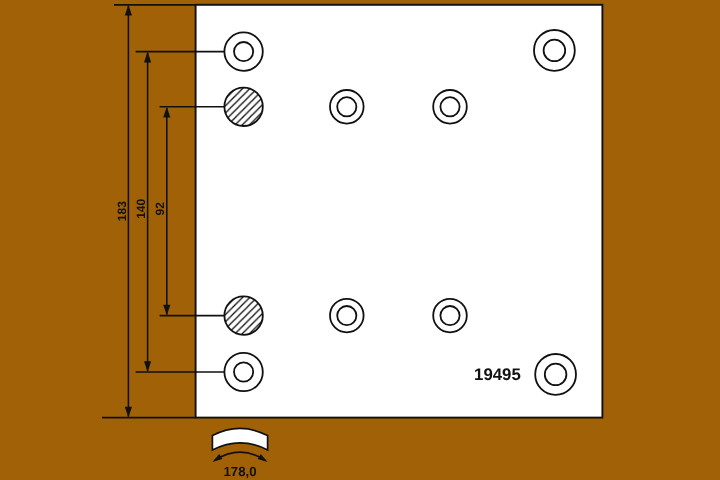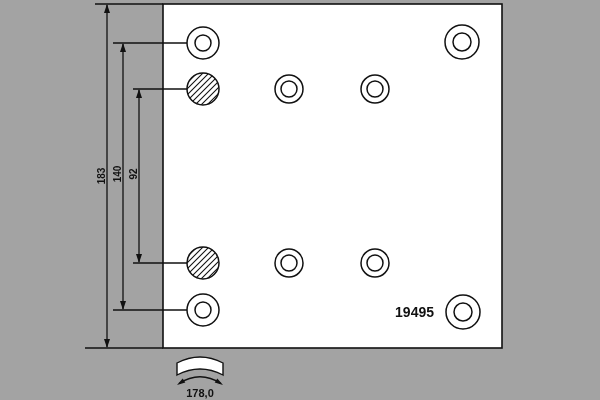--- a/index.html
+++ b/index.html
@@ -1,19 +1,19 @@
 <!DOCTYPE html>
 <html><head>
 <meta charset="utf-8">
 <style>
   html,body{margin:0;padding:0;background:#ffffff;}
   .canvas{
     position:relative;
     width:600px;height:400px;
-    background:#a3a3a3;
+    background:#a16207;
     font-family:"Liberation Sans", sans-serif;
     overflow:hidden;
   }
   svg text{
     font-family:"Liberation Sans", sans-serif;
     fill:#111111;
     font-weight:bold;
   }
   .dim-label{font-size:10px;letter-spacing:0px;}
   .part-label{font-size:14px;}

